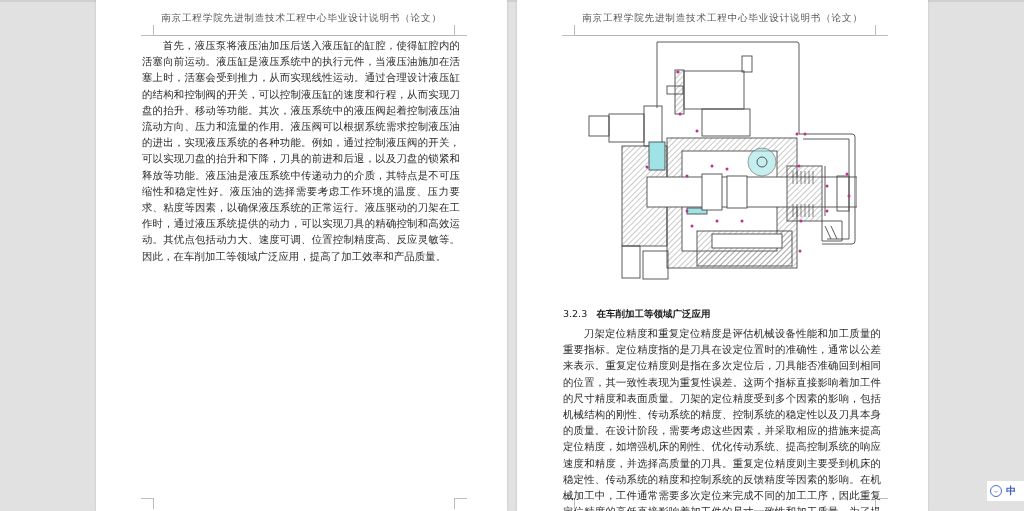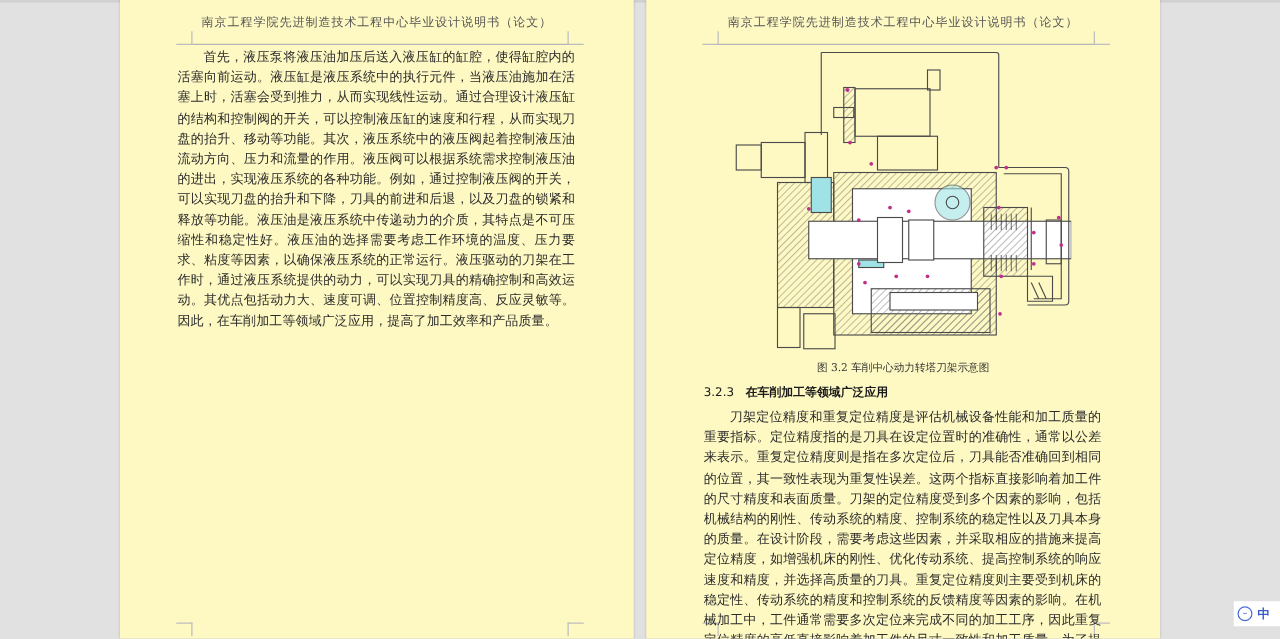--- a/index.html
+++ b/index.html
@@ -3,41 +3,42 @@
 <meta charset="utf-8">
 <style>
   html, body { margin:0; padding:0; }
   body {
     width:1024px; height:511px; overflow:hidden; position:relative;
     background:#e1e1e1;
     font-family:"DejaVu Serif","Liberation Serif",serif;
   }
   .topline { position:absolute; left:0; top:0; width:1024px; height:2px; background:#d0d0d0; }
   .page {
-    position:absolute; top:0; height:511px; background:#fef9c3;
+    position:absolute; top:0; height:511px; background:#ffffff;
     box-shadow:0 0 2px rgba(0,0,0,0.18);
   }
   #page12 { left:96px; width:411px; }
   #page13 { left:517px; width:411px; }
   .header-text {
     position:absolute; top:12px; left:0; width:100%; text-align:center;
     font-size:9.6px; color:#555; letter-spacing:0.8px;
     font-family:"DejaVu Sans","Liberation Sans",sans-serif;
   }
   .header-rule { position:absolute; top:35px; left:58px; right:52px; height:1px; background:#b5b5b5; }
   .corner { position:absolute; width:12px; height:10px; border-color:#bdbdbd; border-style:solid; border-width:0; }
   .corner.tl { left:45px; top:25px; border-right-width:1px; border-bottom-width:1px; }
   .corner.tr { right:40px; top:25px; border-left-width:1px; border-bottom-width:1px; }
   .corner.bl { left:45px; top:498px; border-right-width:1px; border-top-width:1px; }
   .corner.br { right:40px; top:498px; border-left-width:1px; border-top-width:1px; }
   .body-text {
     position:absolute; left:46px; width:318px;
     font-size:10.4px; line-height:16.2px; color:#2b2b2b;
     text-align:justify; text-indent:2em; margin:0;
     letter-spacing:0.1px;
+    font-family:Liberation Serif, serif;
   }
   #p12-para { top:38px; }
   #p13-para { top:326px; }
   .page-num {
     position:absolute; top:522px; left:0; width:100%; text-align:center;
     font-size:14px; color:#888;
   }
   .figure { position:absolute; left:70px; top:36px; width:270px; height:244px; }
   .caption {
     position:absolute; top:289px; left:0; width:100%; text-align:center;
@@ -172,21 +173,20 @@
         <circle cx="214" cy="185" r="1.5"></circle>
       <circle cx="240" cy="150" r="1.5"></circle>
         <circle cx="240" cy="175" r="1.5"></circle>
       <circle cx="260" cy="138" r="1.5"></circle>
         <circle cx="262" cy="160" r="1.5"></circle>
       <circle cx="213" cy="215" r="1.5"></circle>
         <circle cx="105" cy="190" r="1.5"></circle>
     </g>
   </svg>
 
-  <div class="caption">图 3.2 车削中心动力转塔刀架示意图</div>
 
   <div class="section-heading">
     <span class="num">3.2.3</span>
     <span>在车削加工等领域广泛应用</span>
   </div>
 
   <p class="body-text" id="p13-para">刀架定位精度和重复定位精度是评估机械设备性能和加工质量的重要指标。定位精度指的是刀具在设定位置时的准确性，通常以公差来表示。重复定位精度则是指在多次定位后，刀具能否准确回到相同的位置，其一致性表现为重复性误差。这两个指标直接影响着加工件的尺寸精度和表面质量。刀架的定位精度受到多个因素的影响，包括机械结构的刚性、传动系统的精度、控制系统的稳定性以及刀具本身的质量。在设计阶段，需要考虑这些因素，并采取相应的措施来提高定位精度，如增强机床的刚性、优化传动系统、提高控制系统的响应速度和精度，并选择高质量的刀具。重复定位精度则主要受到机床的稳定性、传动系统的精度和控制系统的反馈精度等因素的影响。在机械加工中，工件通常需要多次定位来完成不同的加工工序，因此重复定位精度的高低直接影响着加工件的尺寸一致性和加工质量。为了提高重复定位精度，需要采取一系列措施，如优化传动系统的回程机构、增加反馈传感器</p>
   <div class="page-num">第13页</div>
 </div>
 

